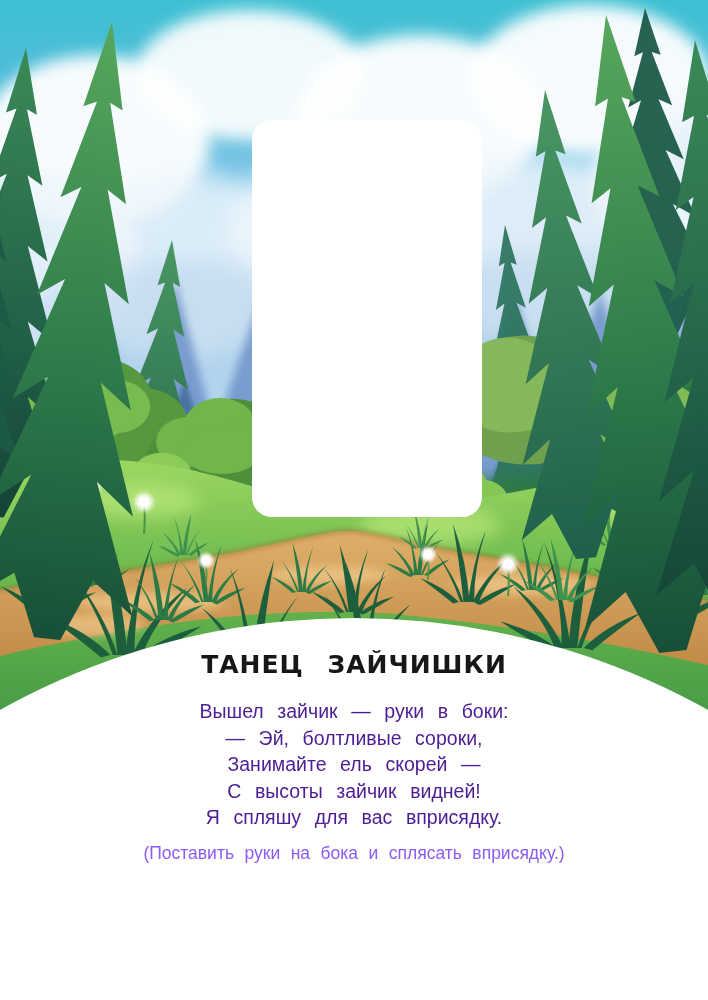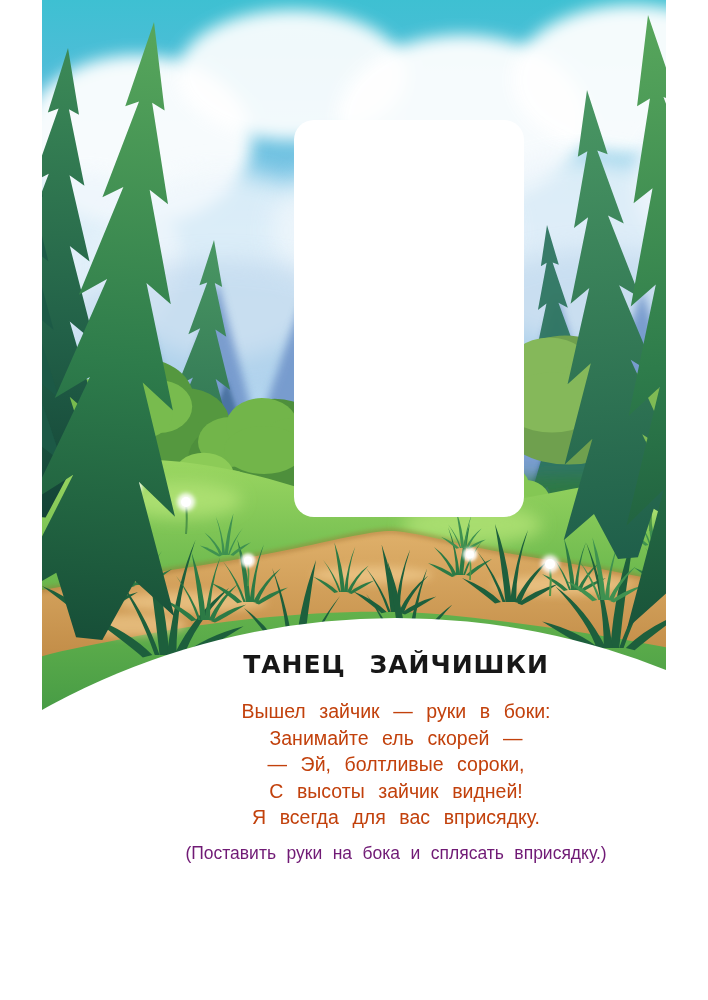--- a/index.html
+++ b/index.html
@@ -1,18 +1,18 @@
 <!DOCTYPE html>
 <html><head>
 <meta charset="utf-8">
 <style>
   html,body{margin:0;padding:0;background:#fff;}
   .page{
     position:relative;
-    width:624px;height:1000px;
+    width:708px;height:1000px;
     margin:0 auto;
     background:#ffffff;
     overflow:hidden;
     font-family:"Liberation Sans","DejaVu Sans",sans-serif;
   }
   .illustration{position:absolute;top:0;left:0;width:708px;height:720px;z-index:0;}
   .illustration svg{display:block;}
   .photo-frame{
     position:absolute;left:252px;top:120px;width:230px;height:397px;
     background:#ffffff;border-radius:20px;z-index:2;
@@ -25,24 +25,24 @@
     position:absolute;top:650px;left:0;width:708px;z-index:4;text-align:center;
     color:#2e2e2e;
   }
   .poem-title{
     font-family:"DejaVu Sans","Liberation Sans",sans-serif;
     font-size:25px;font-weight:bold;color:#171717;
     letter-spacing:1px;word-spacing:14px;
     margin:0 0 19px 0;
   }
   .poem-line{
-    font-size:19.5px;line-height:26.5px;word-spacing:0.42em;color:#c2410c;
+    font-size:19.5px;line-height:26.5px;word-spacing:0.42em;color:#4c1d95;
   }
   .instruction{
-    margin-top:12px;font-size:17.5px;word-spacing:0.32em;color:#701a75;
+    margin-top:12px;font-size:17.5px;word-spacing:0.32em;color:#8b5cf6;
   }
 </style>
 </head>
 <body>
 
 <div class="page">
 
   <div class="illustration">
     <svg width="708" height="720" viewBox="0 0 708 720" xmlns="http://www.w3.org/2000/svg">
       <defs>
@@ -226,21 +226,21 @@
   </div>
 
   <div class="photo-frame"></div>
 
   <div class="bottom-panel"></div>
 
   <div class="text-block">
     <h1 class="poem-title">ТАНЕЦ ЗАЙЧИШКИ</h1>
     <div>
       <div class="poem-line">Вышел зайчик — руки в боки:</div>
+      <div class="poem-line">— Эй, болтливые сороки,</div>
       <div class="poem-line">Занимайте ель скорей —</div>
-      <div class="poem-line">— Эй, болтливые сороки,</div>
       <div class="poem-line">С высоты зайчик видней!</div>
-      <div class="poem-line">Я всегда для вас вприсядку.</div>
+      <div class="poem-line">Я спляшу для вас вприсядку.</div>
     </div>
     <div class="instruction">(Поставить руки на бока и сплясать вприсядку.)</div>
   </div>
 
 </div>
 
 </body></html>

